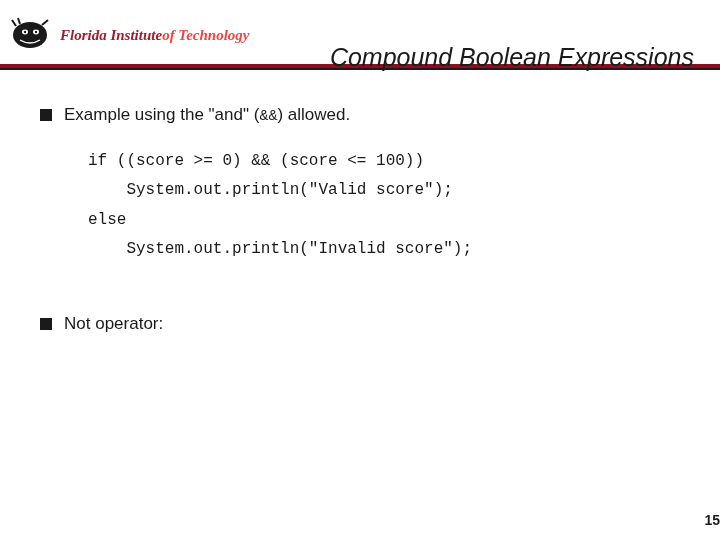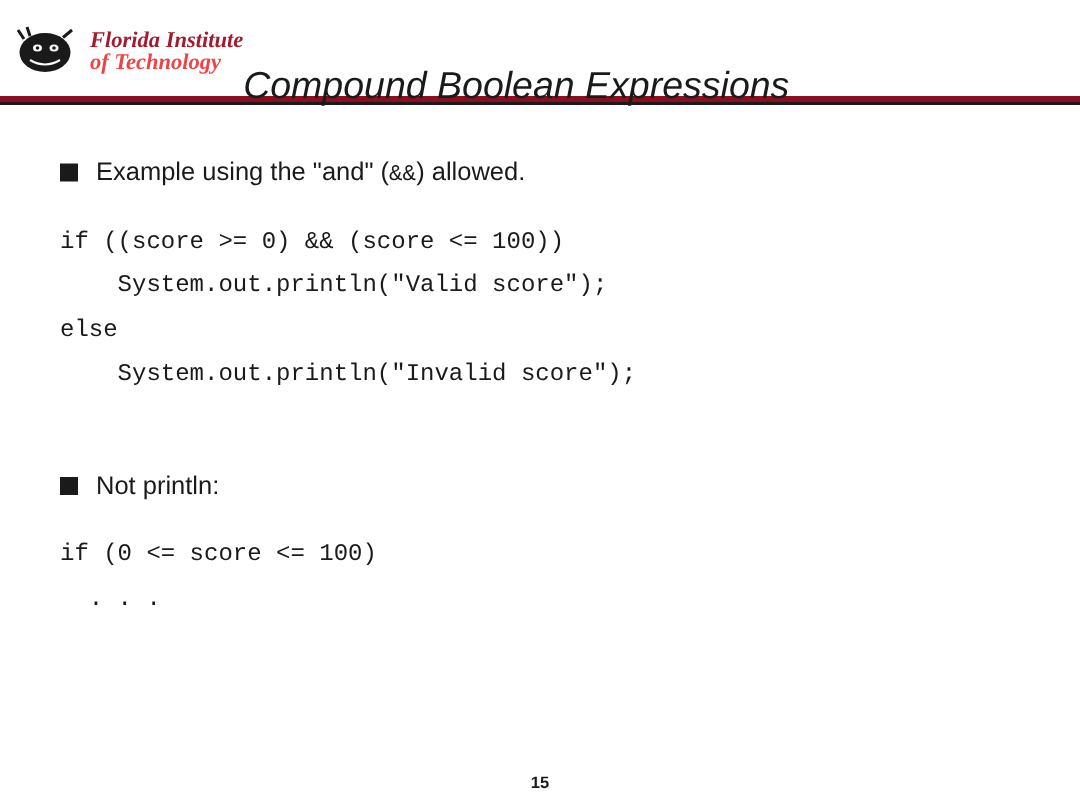--- a/index.html
+++ b/index.html
@@ -19,40 +19,39 @@
     padding: 6px 16px 0 10px;
   }
   .logo {
     display: flex;
     align-items: center;
     gap: 6px;
   }
   .logo-icon svg { display: block; }
   .logo-text {
     display: flex;
-    flex-direction: column;
     line-height: 1;
   }
   .logo-line1 {
     font-family: "Times New Roman", serif;
     font-style: italic;
     font-weight: bold;
     color: #a01c2e;
     font-size: 15px;
   }
   .logo-line2 {
     font-family: "Times New Roman", serif;
     font-style: italic;
     font-weight: bold;
     color: #ef4444;
     font-size: 15px;
   }
   .title {
     flex: 1;
-    text-align: left;
+    text-align: right;
     font-family: Arial, sans-serif;
     font-style: italic;
     font-size: 25px;
     color: #1a1a1a;
     padding-right: 10px;
     margin-top: 44px;
   }
   .rule {
     height: 4px;
     background: #8a0f20;
@@ -87,33 +86,34 @@
   }
   .mono-inline {
     font-family: "Courier New", monospace;
     font-size: 15px;
   }
   .code-block {
     font-family: "Courier New", monospace;
     font-size: 16px;
     color: #1a1a1a;
     line-height: 1.85;
+    margin-left: 48px;
     white-space: pre;
     margin-bottom: 48px;
   }
   .code-block.tight { margin-bottom: 0; }
   .page-num {
     position: absolute;
     bottom: 12px;
     left: 0;
     width: 100%;
-    text-align: center;
+    text-align: right;
     font-family: Arial, sans-serif;
     font-weight: bold;
-    font-size: 11px;
+    font-size: 14px;
     color: #1a1a1a;
   }
 </style>
 </head>
 <body>
 
 <div class="header">
   <div class="logo">
     <span class="logo-icon">
       <svg width="44" height="38" viewBox="0 0 44 38">
@@ -146,22 +146,20 @@
   </div>
 
   <div class="code-block">if ((score &gt;= 0) &amp;&amp; (score &lt;= 100))
     System.out.println("Valid score");
 else
     System.out.println("Invalid score");</div>
 
   <div class="bullet-row">
     <div class="bullet"></div>
     <div class="bullet-text">
-      <span>Not println:</span>
+      <span>Not operator:</span>
     </div>
   </div>
 
-  <div class="code-block tight">if (0 &lt;= score &lt;= 100)
-  . . .</div>
 
 </div>
 
 <div class="page-num">15</div>
 
 </body></html>

